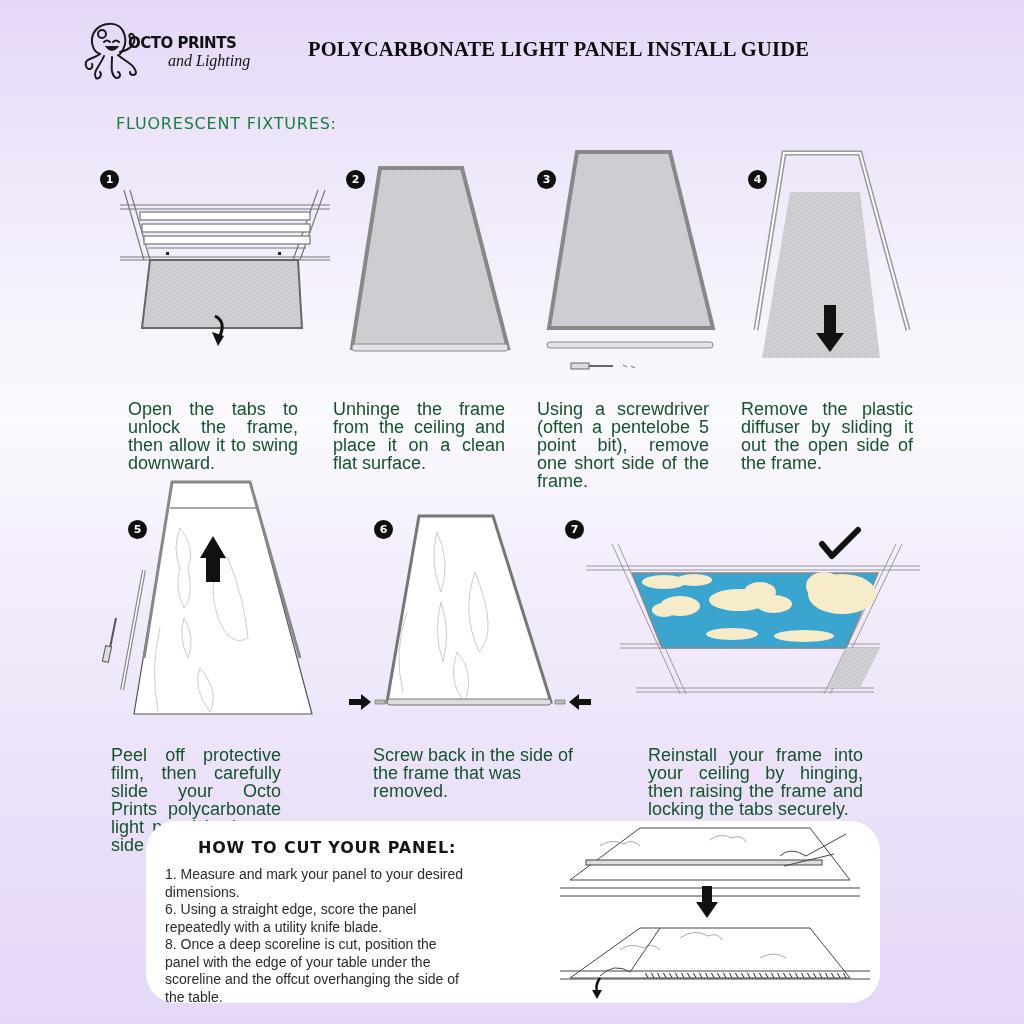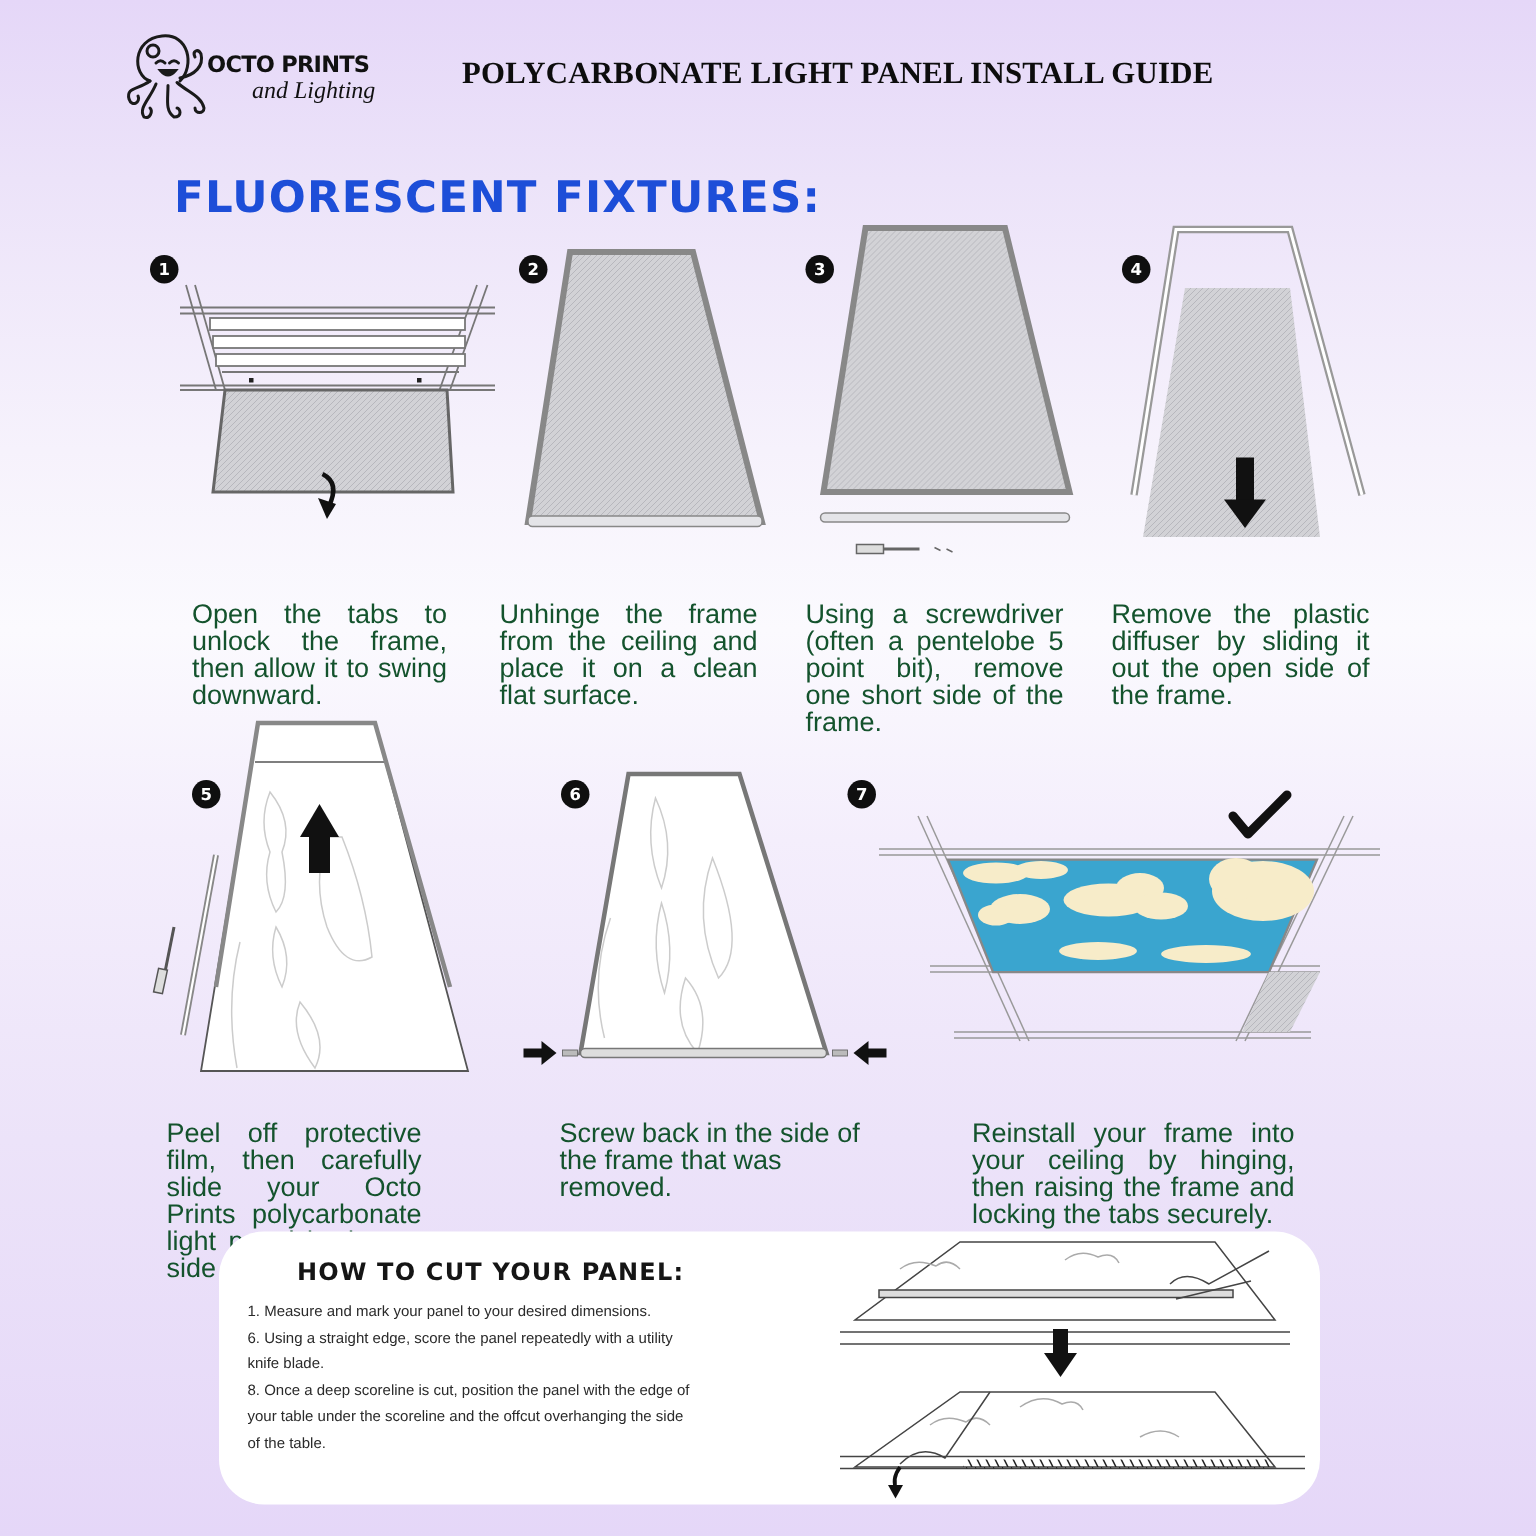--- a/index.html
+++ b/index.html
@@ -4,34 +4,34 @@
 <style>
   * { box-sizing: border-box; margin: 0; padding: 0; }
   html, body { width: 1024px; height: 1024px; overflow: hidden; }
   body {
     position: relative;
     font-family: "Liberation Sans", sans-serif;
     color: #1a1a1a;
     background: linear-gradient(180deg, #e5d7f8 0px, #ece3f9 120px, #f6f2fc 300px, #fbfafe 420px, #f4eefc 560px, #ece3f9 760px, #e5d7f8 1024px);
   }
   .abs { position: absolute; }
-  .logo-title { left: 138px; top: 34px; font-family: "DejaVu Sans", sans-serif; font-weight: 900; font-size: 15px; letter-spacing: -0.5px; color: #111; }
+  .logo-title { left: 128px; top: 34px; font-family: "DejaVu Sans", sans-serif; font-weight: 900; font-size: 15px; letter-spacing: -0.5px; color: #111; }
   .logo-sub { left: 168px; top: 52px; font-family: Liberation Serif, serif; font-style: italic; font-size: 16px; color: #111; }
   .page-title { left: 308px; top: 38px; font-family: Liberation Serif, serif; font-weight: 700; font-size: 20.5px; letter-spacing: 0.2px; color: #0d0d0d; white-space: nowrap; }
-  .section-title { left: 116px; top: 114px; font-family: "DejaVu Sans", sans-serif; font-size: 29px; letter-spacing: 0.8px; color: #1d4ed8; font-weight: 700; }
+  .section-title { left: 116px; top: 114px; font-family: "DejaVu Sans", sans-serif; font-size: 16px; letter-spacing: 0.8px; color: #15803d; font-weight: 400; }
   
   .badge { width: 19px; height: 19px; border-radius: 50%; background: #0f0f0f; color: #fff; font-family: "DejaVu Sans", sans-serif; font-weight: 700; font-size: 11px; line-height: 19px; text-align: center; }
   
   .caption { font-family: "Liberation Sans", sans-serif; font-size: 18px; line-height: 18px; color: #14532d; text-align: justify; margin-top: 12px; }
   
   svg.illus { position: absolute; overflow: visible; }
   
   .cut-card { left: 146px; top: 821px; width: 734px; height: 182px; background: #ffffff; border-radius: 30px; }
   .cut-title { left: 165px; top: 838px; font-family: "DejaVu Sans", sans-serif; font-size: 16px; letter-spacing: 0.8px; color: #151515; margin-left: 33px; }
-  .cut-list { left: 165px; top: 866px; width: 300px; font-family: "Liberation Sans", sans-serif; font-size: 10px; line-height: 17.5px; color: #2a2a2a; list-style: none; }
+  .cut-list { left: 165px; top: 866px; width: 300px; font-family: "Liberation Sans", sans-serif; font-size: 14px; line-height: 17.5px; color: #2a2a2a; list-style: none; }
 </style>
 </head>
 <body>
 
 <svg class="illus" style="left:80px;top:20px" width="64" height="62" viewBox="0 0 64 62">
   <g fill="none" stroke="#1a1a1a" stroke-width="2" stroke-linecap="round">
     <path d="M20 34 C8 30 8 6 28 4 C46 2 50 24 40 34"></path>
     <circle cx="22" cy="14" r="4"></circle>
     <path d="M24 22 q3 -3 6 0 M33 22 q3 -3 6 0"></path>
     <path d="M27 27 q5 6 10 0 z" fill="#1a1a1a"></path>

